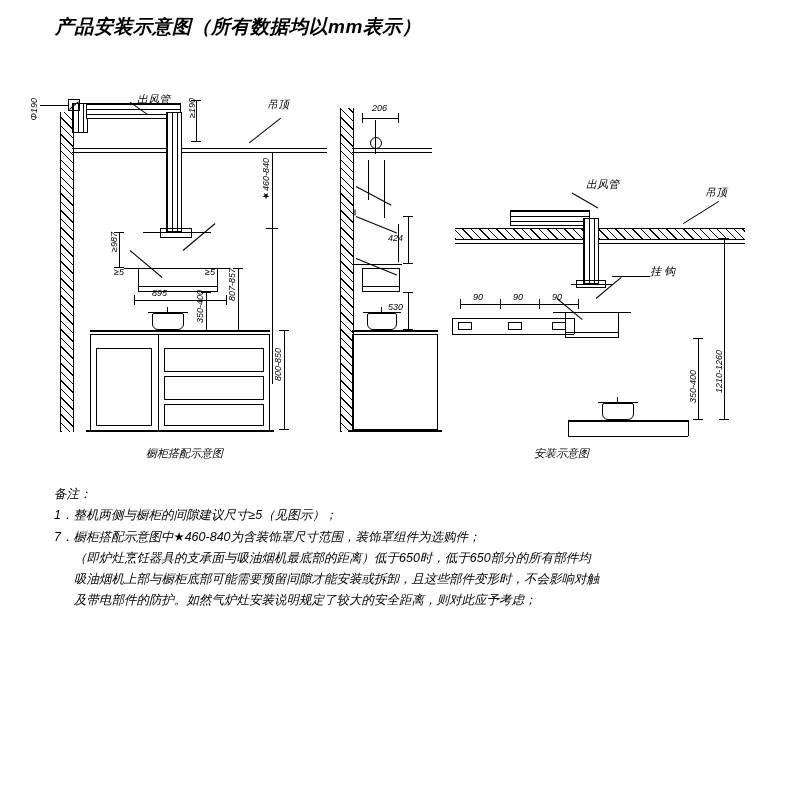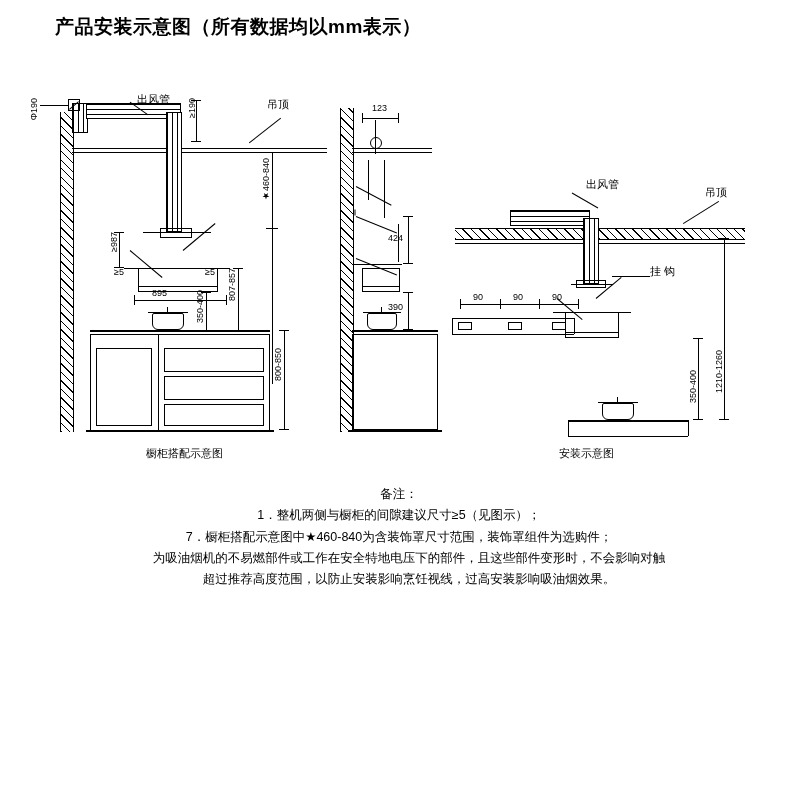--- a/index.html
+++ b/index.html
@@ -4,21 +4,21 @@
 <style>
   html,body{margin:0;padding:0;}
   body{
     width:790px;height:812px;
     background:#ffffff;
     font-family:"Liberation Sans","DejaVu Sans",sans-serif;
     color:#000;
     position:relative;
     overflow:hidden;
   }
-  .page{position:relative;width:706px;height:812px;}
+  .page{position:relative;width:706px;height:812px;font-style:italic;}
 
   
   .title{
     position:absolute;left:55px;top:14px;
     font-size:19px;font-weight:bold;letter-spacing:0.5px;
     white-space:nowrap;
   }
 
   
   .ln{position:absolute;background:#000;}
@@ -56,21 +56,21 @@
     background:repeating-linear-gradient(to bottom,#000 0 1px,#fff 1px 5px);
     border:1px solid #000;
     box-sizing:border-box;
   }
 
   
   .notes{
     position:absolute;left:54px;top:484px;width:690px;
     font-size:12.5px;line-height:1.62;
   }
-  .notes .nt{margin:0 0 1px 0;white-space:pre-wrap;text-align:center;}
+  .notes .nt{margin:0 0 1px 0;white-space:pre-wrap;}
   .notes .hang{padding-left:20px;text-indent:-20px;}
 </style>
 </head>
 <body>
 
 <div class="page">
 
   <div class="title">产品安装示意图（所有数据均以mm表示）</div>
 
   <div>
@@ -166,21 +166,21 @@
 
   <div>
     <div class="wall" style="left:340px;top:108px;width:12px;height:324px;"></div>
 
     <div class="ln h1" style="left:352px;top:148px;width:80px;"></div>
     <div class="ln h1" style="left:352px;top:152px;width:80px;"></div>
 
     <div class="ln h1" style="left:362px;top:118px;width:36px;"></div>
     <div class="ln v1" style="left:362px;top:113px;height:10px;"></div>
     <div class="ln v1" style="left:398px;top:113px;height:10px;"></div>
-    <div class="lbl" style="left:372px;top:104px;">123</div>
+    <div class="lbl" style="left:372px;top:104px;">206</div>
 
     <div style="position:absolute;left:370px;top:137px;width:10px;height:10px;border:1px solid #000;border-radius:50%;"></div>
     <div class="ln v1" style="left:375px;top:120px;height:34px;"></div>
 
     <div class="ln h1" style="left:356px;top:216px;width:44px;transform-origin:left center;transform:rotate(22deg);"></div>
     <div class="ln h1" style="left:356px;top:258px;width:44px;transform-origin:left center;transform:rotate(22deg);"></div>
     <div class="ln h1" style="left:352px;top:212px;width:6px;transform:rotate(90deg);"></div>
     <div class="ln v1" style="left:398px;top:224px;height:38px;"></div>
     <div class="box" style="left:362px;top:268px;width:38px;height:24px;"></div>
     <div class="ln h1" style="left:362px;top:286px;width:38px;"></div>
@@ -190,21 +190,21 @@
     <div class="ln v1" style="left:368px;top:160px;height:40px;"></div>
 
     <div class="ln v1" style="left:408px;top:216px;height:48px;"></div>
     <div class="ln h1" style="left:403px;top:216px;width:10px;"></div>
     <div class="ln h1" style="left:403px;top:263px;width:10px;"></div>
     <div class="lbl" style="left:388px;top:234px;">424</div>
 
     <div class="ln v1" style="left:408px;top:292px;height:38px;"></div>
     <div class="ln h1" style="left:403px;top:292px;width:10px;"></div>
     <div class="ln h1" style="left:403px;top:329px;width:10px;"></div>
-    <div class="lbl" style="left:388px;top:303px;">390</div>
+    <div class="lbl" style="left:388px;top:303px;">530</div>
 
     <div class="ln h2" style="left:352px;top:330px;width:86px;"></div>
     <div class="box" style="left:367px;top:313px;width:30px;height:17px;border-radius:2px 2px 6px 6px;"></div>
     <div class="ln h1" style="left:363px;top:312px;width:38px;"></div>
     <div class="ln v1" style="left:381px;top:307px;height:5px;"></div>
     <div class="box" style="left:352px;top:334px;width:86px;height:96px;"></div>
     <div class="ln h2" style="left:348px;top:430px;width:94px;"></div>
   </div>
 
   <div>
@@ -260,24 +260,25 @@
     <div class="ln v1" style="left:698px;top:338px;height:82px;"></div>
     <div class="ln h1" style="left:693px;top:338px;width:10px;"></div>
     <div class="ln h1" style="left:693px;top:419px;width:10px;"></div>
     <div class="lbl vert" style="left:689px;top:370px;">350-400</div>
 
     <div class="ln v1" style="left:724px;top:238px;height:182px;"></div>
     <div class="ln h1" style="left:719px;top:238px;width:10px;"></div>
     <div class="ln h1" style="left:719px;top:419px;width:10px;"></div>
     <div class="lbl vert" style="left:715px;top:350px;">1210-1260</div>
 
-    <div class="cap" style="left:559px;top:446px;">安装示意图</div>
+    <div class="cap" style="left:534px;top:446px;">安装示意图</div>
   </div>
 
   <div class="notes">
     <div class="nt">备注：</div>
     <div class="nt hang">1．整机两侧与橱柜的间隙建议尺寸≥5（见图示）；</div>
     <div class="nt hang">7．橱柜搭配示意图中★460-840为含装饰罩尺寸范围，装饰罩组件为选购件；</div>
-    <div class="nt" style="padding-left:20px;">为吸油烟机的不易燃部件或工作在安全特地电压下的部件，且这些部件变形时，不会影响对触</div>
-    <div class="nt" style="padding-left:20px;">超过推荐高度范围，以防止安装影响烹饪视线，过高安装影响吸油烟效果。</div>
+    <div class="nt" style="padding-left:20px;">（即炉灶烹饪器具的支承面与吸油烟机最底部的距离）低于650时，低于650部分的所有部件均</div>
+    <div class="nt" style="padding-left:20px;">吸油烟机上部与橱柜底部可能需要预留间隙才能安装或拆卸，且这些部件变形时，不会影响对触</div>
+    <div class="nt" style="padding-left:20px;">及带电部件的防护。如然气炉灶安装说明规定了较大的安全距离，则对此应予考虑；</div>
   </div>
 
 </div>
 
 </body></html>

